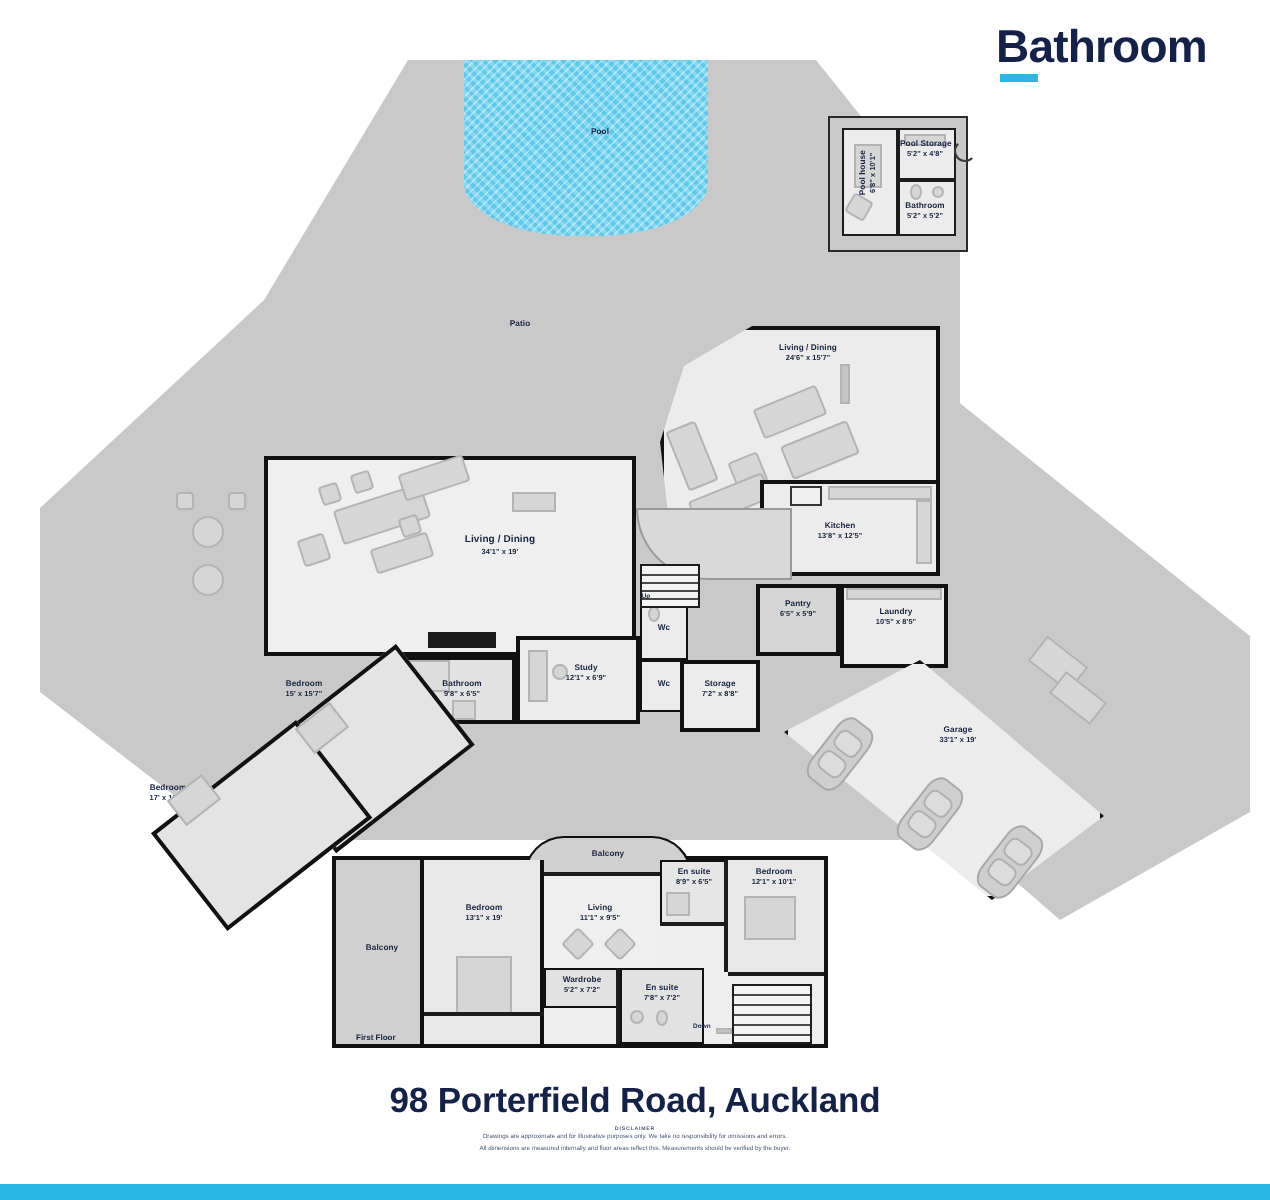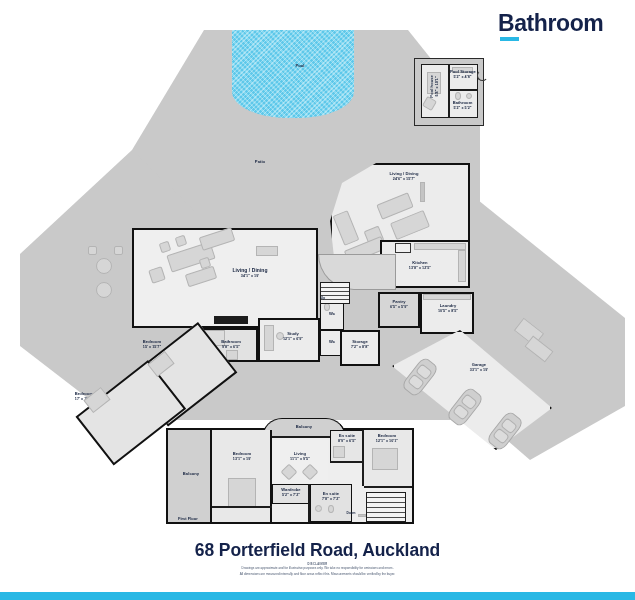--- a/index.html
+++ b/index.html
@@ -314,19 +314,19 @@
   <div class="innerwall" style="position:absolute;left:272px;top:436px;width:58px;height:2px;"></div>
   <div class="innerwall" style="position:absolute;left:330px;top:461px;width:34px;height:2px;"></div>
   <div class="innerwall" style="position:absolute;left:362px;top:430px;width:2px;height:56px;"></div>
   <div class="innerwall" style="position:absolute;left:308px;top:484px;width:2px;height:38px;"></div>
   <div class="innerwall" style="position:absolute;left:364px;top:486px;width:48px;height:2px;"></div>
   <div class="innerwall" style="position:absolute;left:212px;top:506px;width:60px;height:2px;"></div>
 
   <div id="floorlabel">First Floor</div>
 </div>
 
-<div id="title">68 Porterfield Road, Auckland</div>
+<div id="title">98 Porterfield Road, Auckland</div>
 <div id="disc">
   <span class="h">DISCLAIMER</span>
   <span class="t">Drawings are approximate and for illustrative purposes only. We take no responsibility for omissions and errors.</span>
   <span class="t">All dimensions are measured internally and floor areas reflect this. Measurements should be verified by the buyer.</span>
 </div>
 <div id="footbar"></div>
 
 </body></html>

